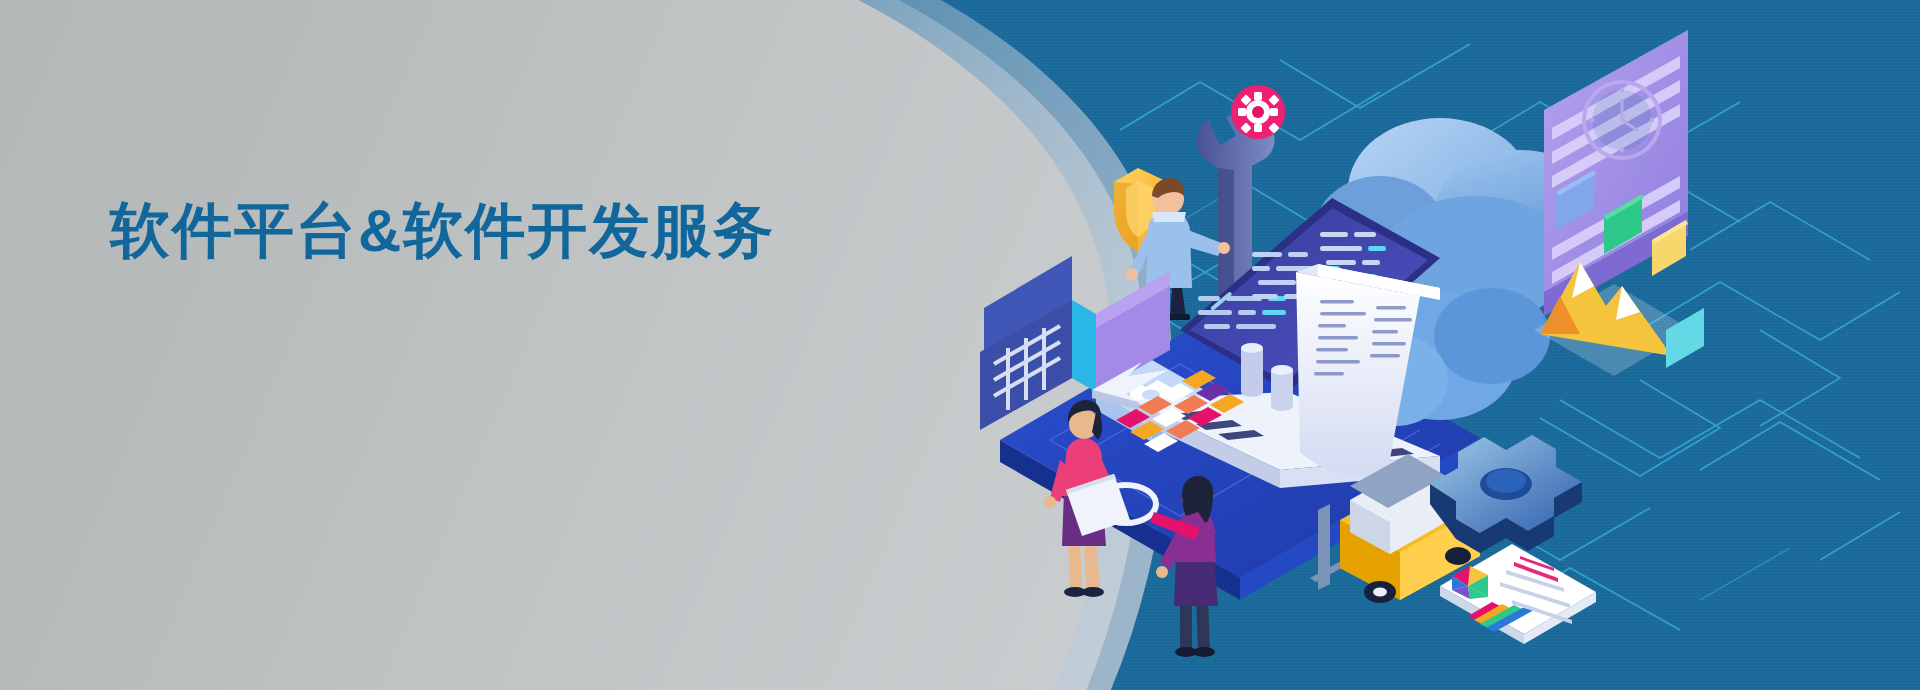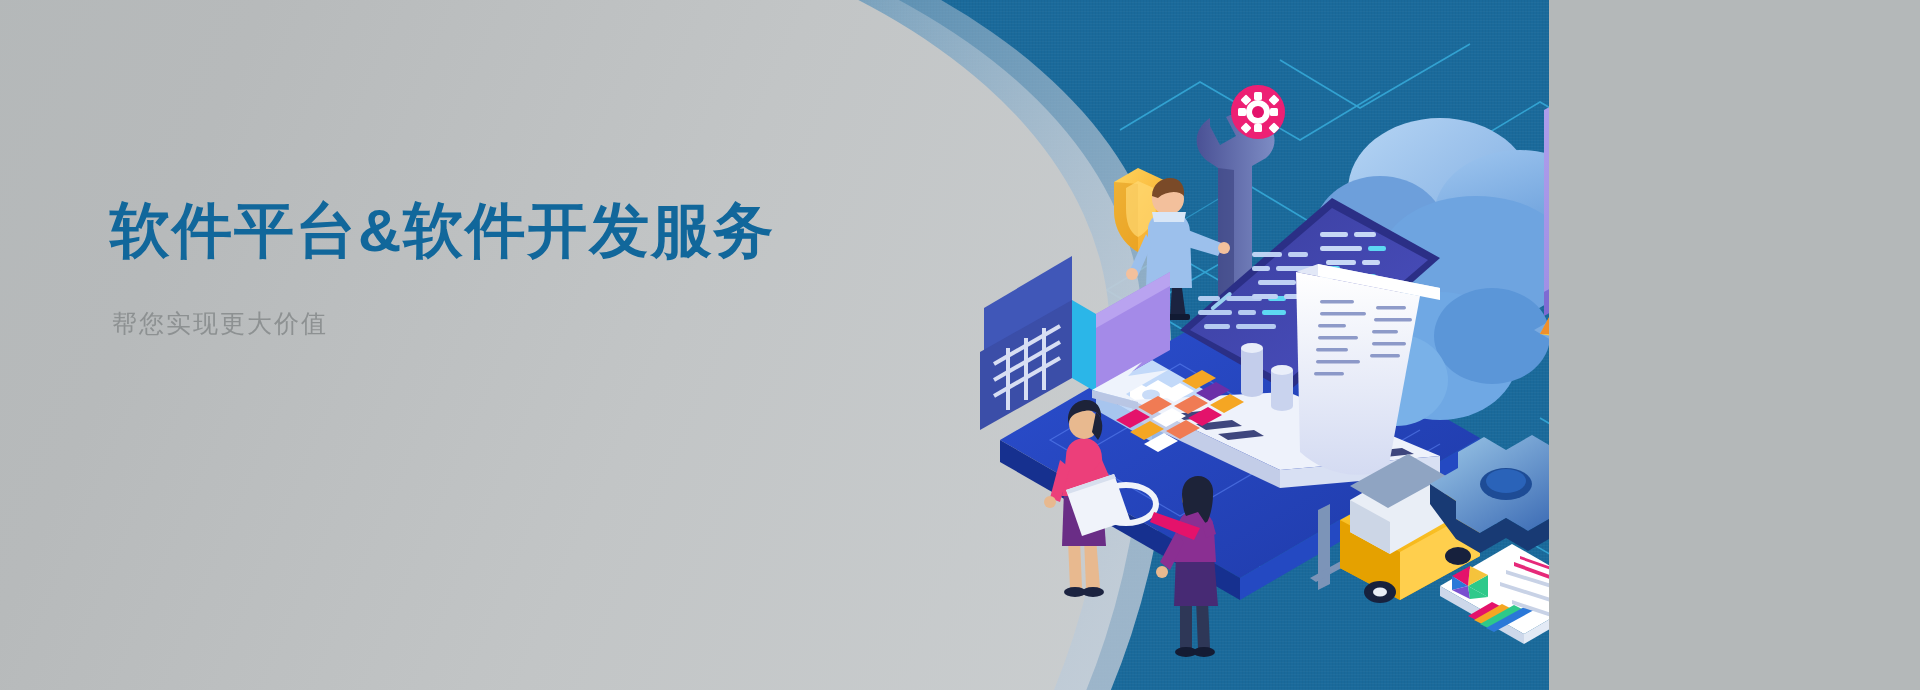--- a/index.html
+++ b/index.html
@@ -1,21 +1,21 @@
 <!DOCTYPE html>
 <html><head>
 <meta charset="utf-8">
 <style>
   html,body{margin:0;padding:0;}
   body{
     width:1920px;height:690px;overflow:hidden;
     font-family:"Liberation Sans","DejaVu Sans",sans-serif;
     background:#b4b8b9;
   }
-  .banner{position:relative;width:1537px;height:690px;overflow:hidden;padding-left:12px;}
+  .banner{position:relative;width:1920px;height:690px;overflow:hidden;}
 
   
   .bg-blue{
     position:absolute;inset:0;
     background:#1a6a9b;
   }
   .bg-noise{
     position:absolute;inset:0;
     background-image:
       repeating-linear-gradient(0deg, rgba(255,255,255,.035) 0 1px, transparent 1px 3px),
@@ -533,16 +533,15 @@
           <path d="M274 512 L320 528 L314 540 L270 522 Z" fill="#e4126b"></path>
         </g>
         <path d="M332 520 L336 534 L326 538 L322 524 Z" fill="#8a2f92"></path>
       </g>
 
     </svg>
   </div>
 
   <div class="copy">
     <h1 class="headline">软件平台&amp;软件开发服务</h1>
-    <p class="subline">帮您实现更大价值</p>
   </div>
 
 </div>
 
 </body></html>

